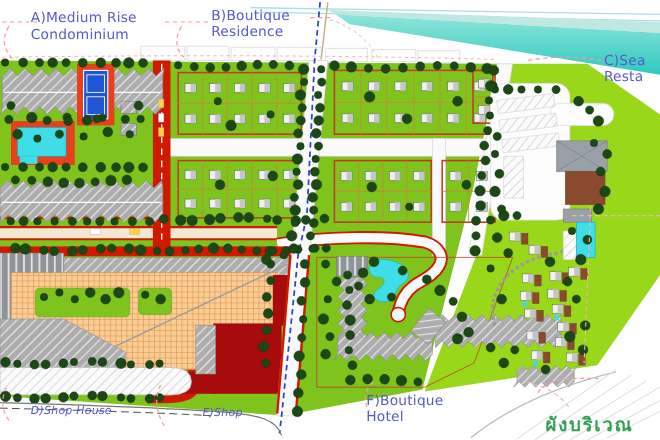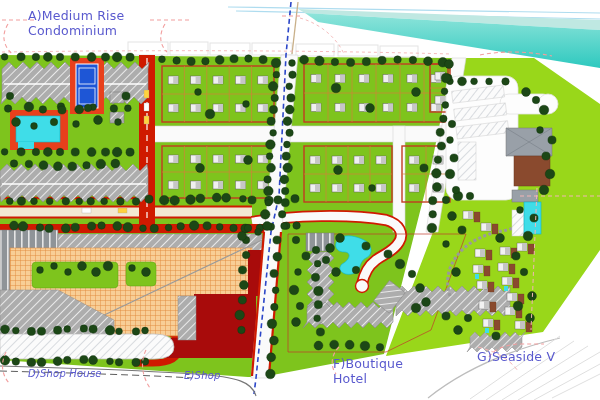--- a/index.html
+++ b/index.html
@@ -785,18 +785,22 @@
   <path d="M480,55 C505,50 532,52 552,56"></path>
   <path d="M6,352 C0,364 2,376 10,384"></path>
   <path d="M146,350 C140,362 142,376 150,388"></path>
   <path d="M339,347 C331,355 330,366 336,374"></path>
   <path d="M489,357 C494,349 505,345 518,344 H544"></path>
 </g>
 </svg>
 
 <div class="lbl" style="left:28px;top:8px;">A)Medium Rise
 Condominium</div>
+<div class="lbl" style="left:192px;top:6px;">B)Boutique
+Residence</div>
+<div class="lbl" style="left:549px;top:47px;">C)Sea
+Resta</div>
 <div class="lbl big" style="left:28px;top:368px;">D)Shop House</div>
 <div class="lbl big" style="left:184px;top:370px;">E)Shop</div>
 <div class="lbl" style="left:333px;top:356px;">F)Boutique
 Hotel</div>
-<div class="lbl" style="left:477px;top:349px;">G)Seaside V</div>
+<div class="thai" style="left:496px;top:372px;">ผังบริเวณ</div>
 </div>
 
 </body></html>

